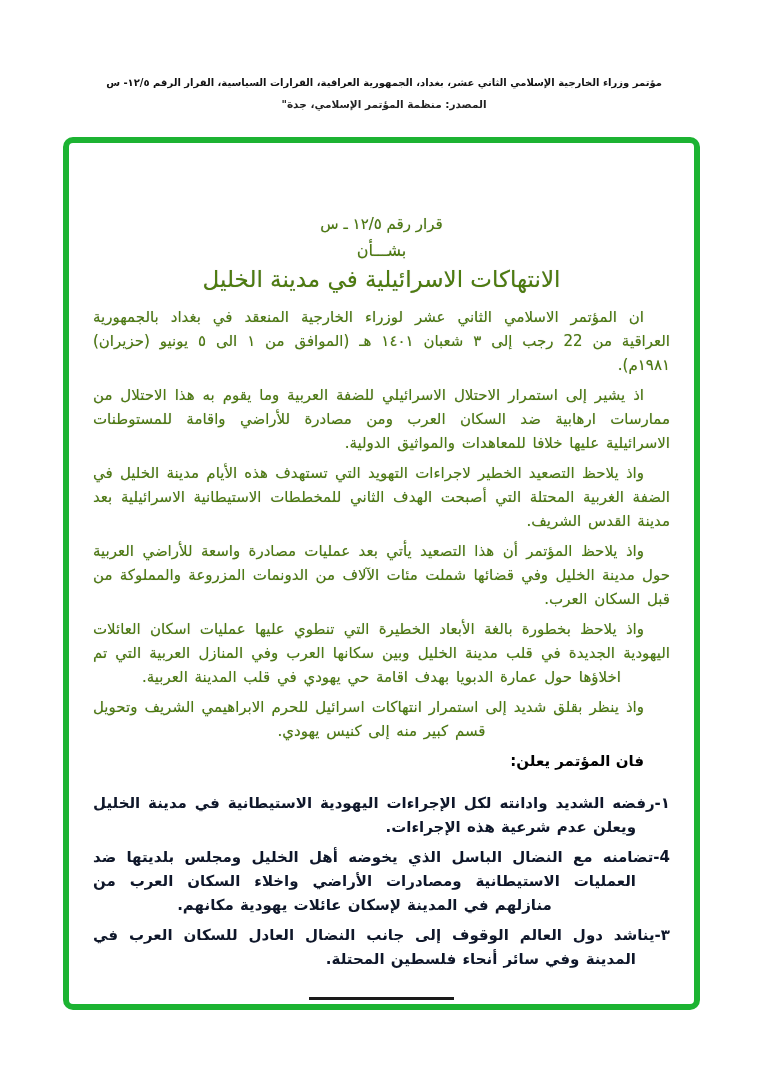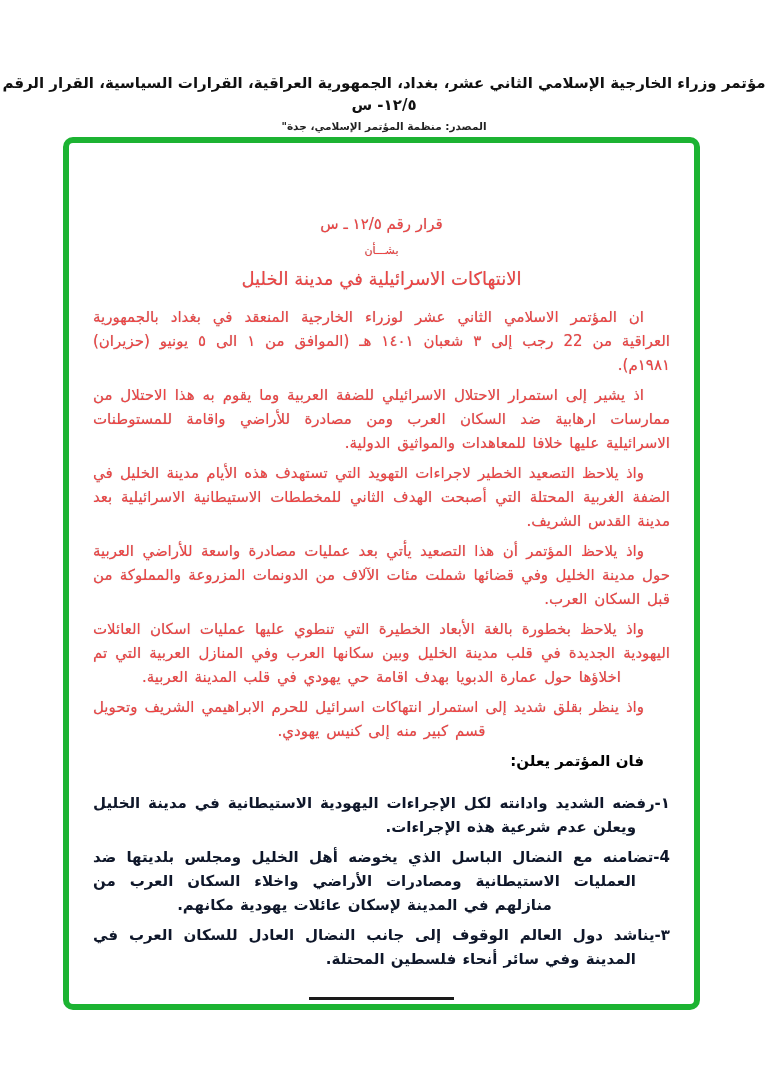--- a/index.html
+++ b/index.html
@@ -20,21 +20,21 @@
     width:768px;
     height:1085px;
     background:#fff;
   }
   
   .doc-header{
     padding-top:72px;
     text-align:center;
   }
   .header-title{
-    font-size:15px;
+    font-size:10px;
     font-weight:bold;
     color:#111;
     letter-spacing:0;
     line-height:22px;
   }
   .header-source{
     margin-top:3px;
     font-size:10.5px;
     font-weight:bold;
     color:#222;
@@ -53,37 +53,37 @@
     background:#fff;
   }
   .doc-body{
     box-sizing:border-box;
     padding:70px 24px 0 24px;
     font-size:15px;
     line-height:24px;
   }
   
   .scan{
-    color:#ef4444;
+    color:#4d7c0f;
     text-shadow:0 0 0.7px rgba(80,80,80,0.55);
   }
   .res-number{
     text-align:center;
     font-size:15px;
     line-height:22px;
   }
   .res-regarding{
     text-align:center;
-    font-size:11px;
+    font-size:16px;
     line-height:24px;
     margin-top:4px;
   }
   .res-title{
     text-align:center;
-    font-size:18px;
+    font-size:23px;
     font-weight:normal;
     line-height:28px;
     margin:2px 0 12px 0;
   }
   p.body-para{
     margin:0 0 6px 0;
     text-align:justify;
     text-indent:26px;
     word-spacing:2px;
   }

